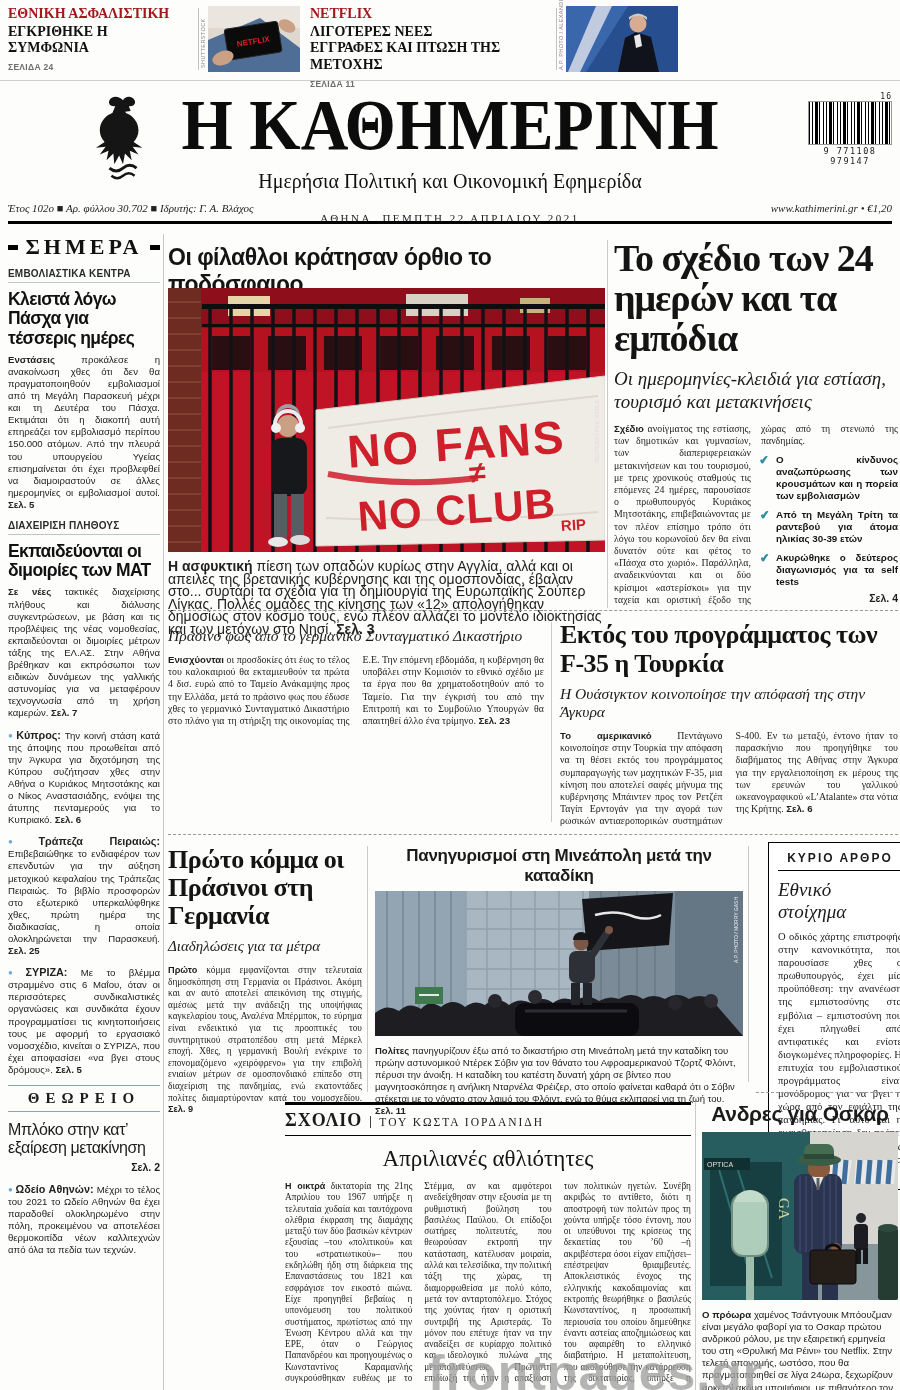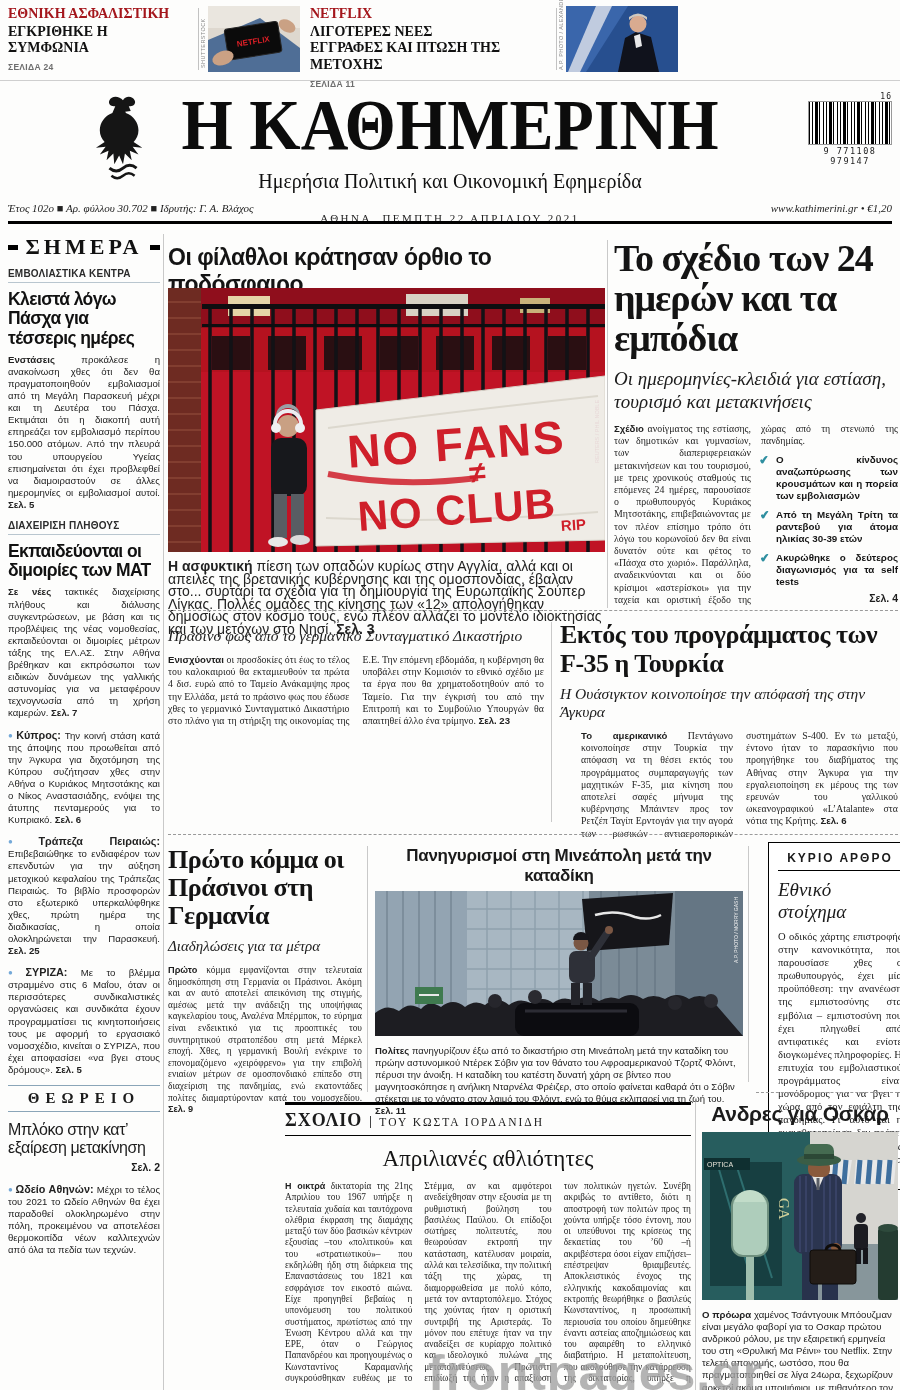--- a/index.html
+++ b/index.html
@@ -306,21 +306,21 @@
     <div class="sub-serif" style="font-size:15.5px;margin-top:7px;">Πράσινο φως από το γερμανικό Συνταγματικό Δικαστήριο</div>
     <div class="cols2 body-serif just" style="margin-top:9px;">
       <span class="b sans" style="font-size:9.6px;">Ενισχύονται</span><span> οι προσδοκίες ότι έως το τέλος του καλοκαιριού θα εκταμιευθούν τα πρώτα 4 δισ. ευρώ από το Ταμείο Ανάκαμψης προς την Ελλάδα, μετά το πράσινο φως που έδωσε χθες το γερμανικό Συνταγματικό Δικαστήριο στο πλάνο για τη στήριξη της οικονομίας της Ε.Ε. Την επόμενη εβδομάδα, η κυβέρνηση θα υποβάλει στην Κομισιόν το εθνικό σχέδιο με τα έργα που θα χρηματοδοτηθούν από το Ταμείο. Για την έγκρισή του από την Επιτροπή και το Συμβούλιο Υπουργών θα απαιτηθεί άλλο ένα τρίμηνο. </span><span class="page-ref sans" style="font-size:9.6px;">Σελ. 23</span>
     </div>
   </div>
   <div class="abs vsep" style="left:551px;top:622px;height:200px;"></div>
 
   <div class="abs" style="left:560px;top:620px;width:338px;">
     <div class="h-serif" style="font-size:26px;line-height:29px;letter-spacing:-.5px;">Εκτός του προγράμματος των F-35 η Τουρκία</div>
     <div class="sub-serif" style="font-size:15.5px;margin-top:7px;">Η Ουάσιγκτον κοινοποίησε την απόφασή της στην Άγκυρα</div>
-    <div class="cols2 body-serif just" style="margin-top:9px;margin-left:21px;">
+    <div class="cols2 body-serif just" style="margin-top:9px;">
       <span class="b sans" style="font-size:9.6px;">Το αμερικανικό</span><span> Πεντάγωνο κοινοποίησε στην Τουρκία την απόφαση να τη θέσει εκτός του προγράμματος συμπαραγωγής των μαχητικών F-35, μια κίνηση που αποτελεί σαφές μήνυμα της κυβέρνησης Μπάιντεν προς τον Ρετζέπ Ταγίπ Ερντογάν για την αγορά των ρωσικών αντιαεροπορικών συστημάτων S-400. Εν τω μεταξύ, έντονο ήταν το παρασκήνιο που προηγήθηκε του διαβήματος της Αθήνας στην Άγκυρα για την εργαλειοποίηση εκ μέρους της των ερευνών του γαλλικού ωκεανογραφικού «L’Atalante» στα νότια της Κρήτης. </span><span class="page-ref sans" style="font-size:9.6px;">Σελ. 6</span>
     </div>
   </div>
 
   <div class="abs dash" style="left:168px;top:834px;width:730px;"></div>
 
   <div class="abs" style="left:168px;top:846px;width:194px;">
     <div class="h-serif" style="font-size:26px;line-height:28px;letter-spacing:-.5px;">Πρώτο κόμμα οι Πράσινοι στη Γερμανία</div>
     <div class="sub-serif" style="font-size:15px;margin-top:8px;">Διαδηλώσεις για τα μέτρα</div>
     <div class="body-serif just" style="margin-top:10px;font-size:9.4px;line-height:11.6px;">

